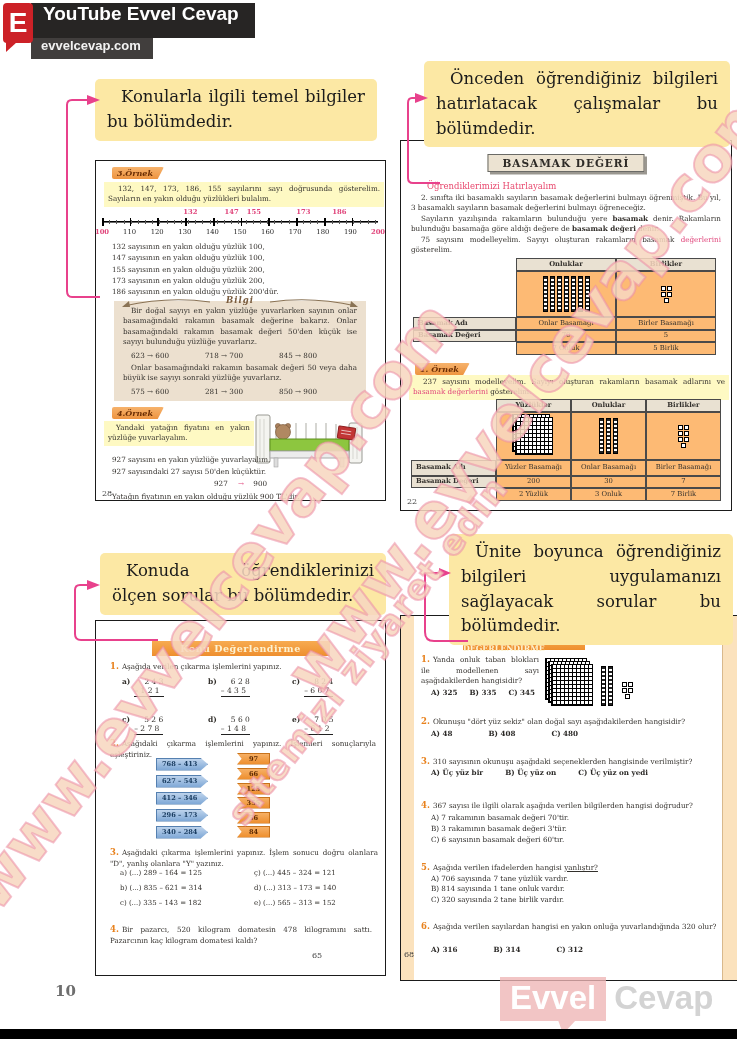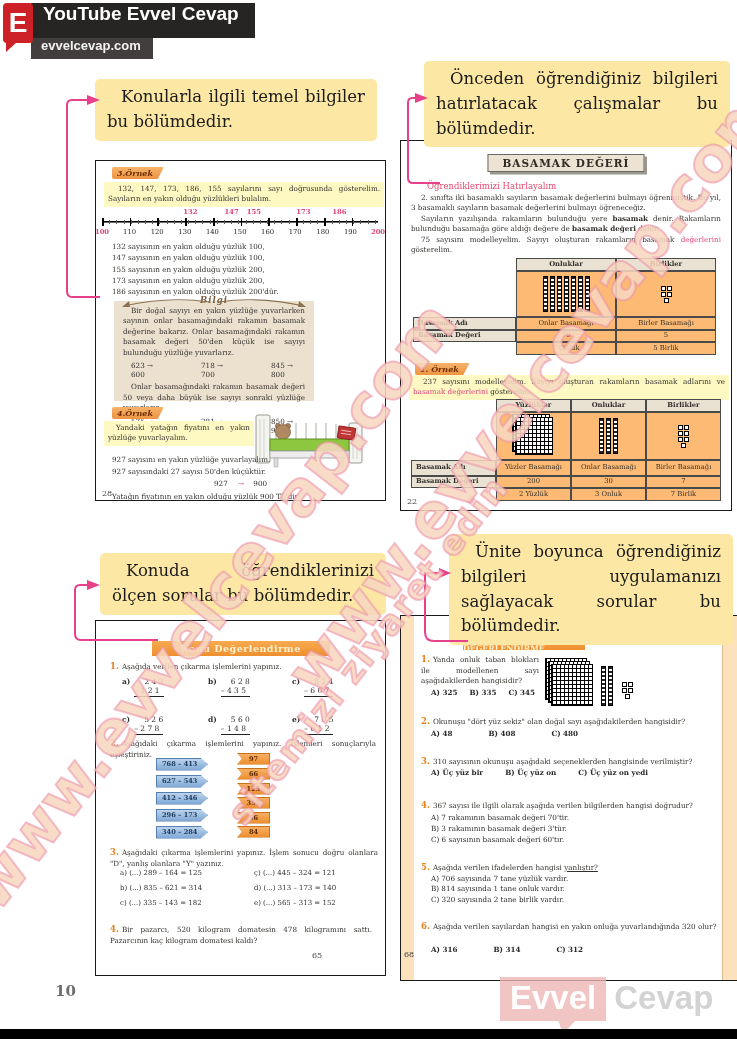--- a/index.html
+++ b/index.html
@@ -170,21 +170,21 @@
           <span>200</span>
       </div>
     </div>
     <div class="abs tiny" style="left:16px;top:80px;line-height:11.3px;">
       <div>132 sayısının en yakın olduğu yüzlük 100,</div>
       <div>147 sayısının en yakın olduğu yüzlük 100,</div>
       <div>155 sayısının en yakın olduğu yüzlük 200,</div>
       <div>173 sayısının en yakın olduğu yüzlük 200,</div>
       <div>186 sayısının en yakın olduğu yüzlük 200'dür.</div>
     </div>
-    <div class="bilgi" style="left:18px;top:140px;width:200px;height:100px;">
+    <div class="bilgi" style="left:18px;top:140px;width:252px;height:100px;">
       <div class="bilgi-label">Bilgi</div>
       <svg class="abs" style="left:6px;top:-5px" width="92" height="12" viewBox="0 0 92 12">
           <path d="M4 10 Q48 0 90 6" stroke="#8a7355" fill="none" stroke-width="1.2"></path>
           <polygon points="2,11 9,5 10,11" fill="#8a7355"></polygon>
         </svg>
       <svg class="abs" style="right:6px;top:-5px" width="92" height="12" viewBox="0 0 92 12">
           <path d="M88 10 Q44 0 2 6" stroke="#8a7355" fill="none" stroke-width="1.2"></path>
           <polygon points="90,11 83,5 82,11" fill="#8a7355"></polygon>
         </svg>
       <div class="tiny" style="text-align:justify;text-indent:8px;">Bir doğal sayıyı en yakın yüzlüğe yuvarlarken sayının onlar basamağındaki rakamın basamak değerine bakarız. Onlar basamağındaki rakamın basamak değeri 50'den küçük ise sayıyı bulunduğu yüzlüğe yuvarlarız.</div>

